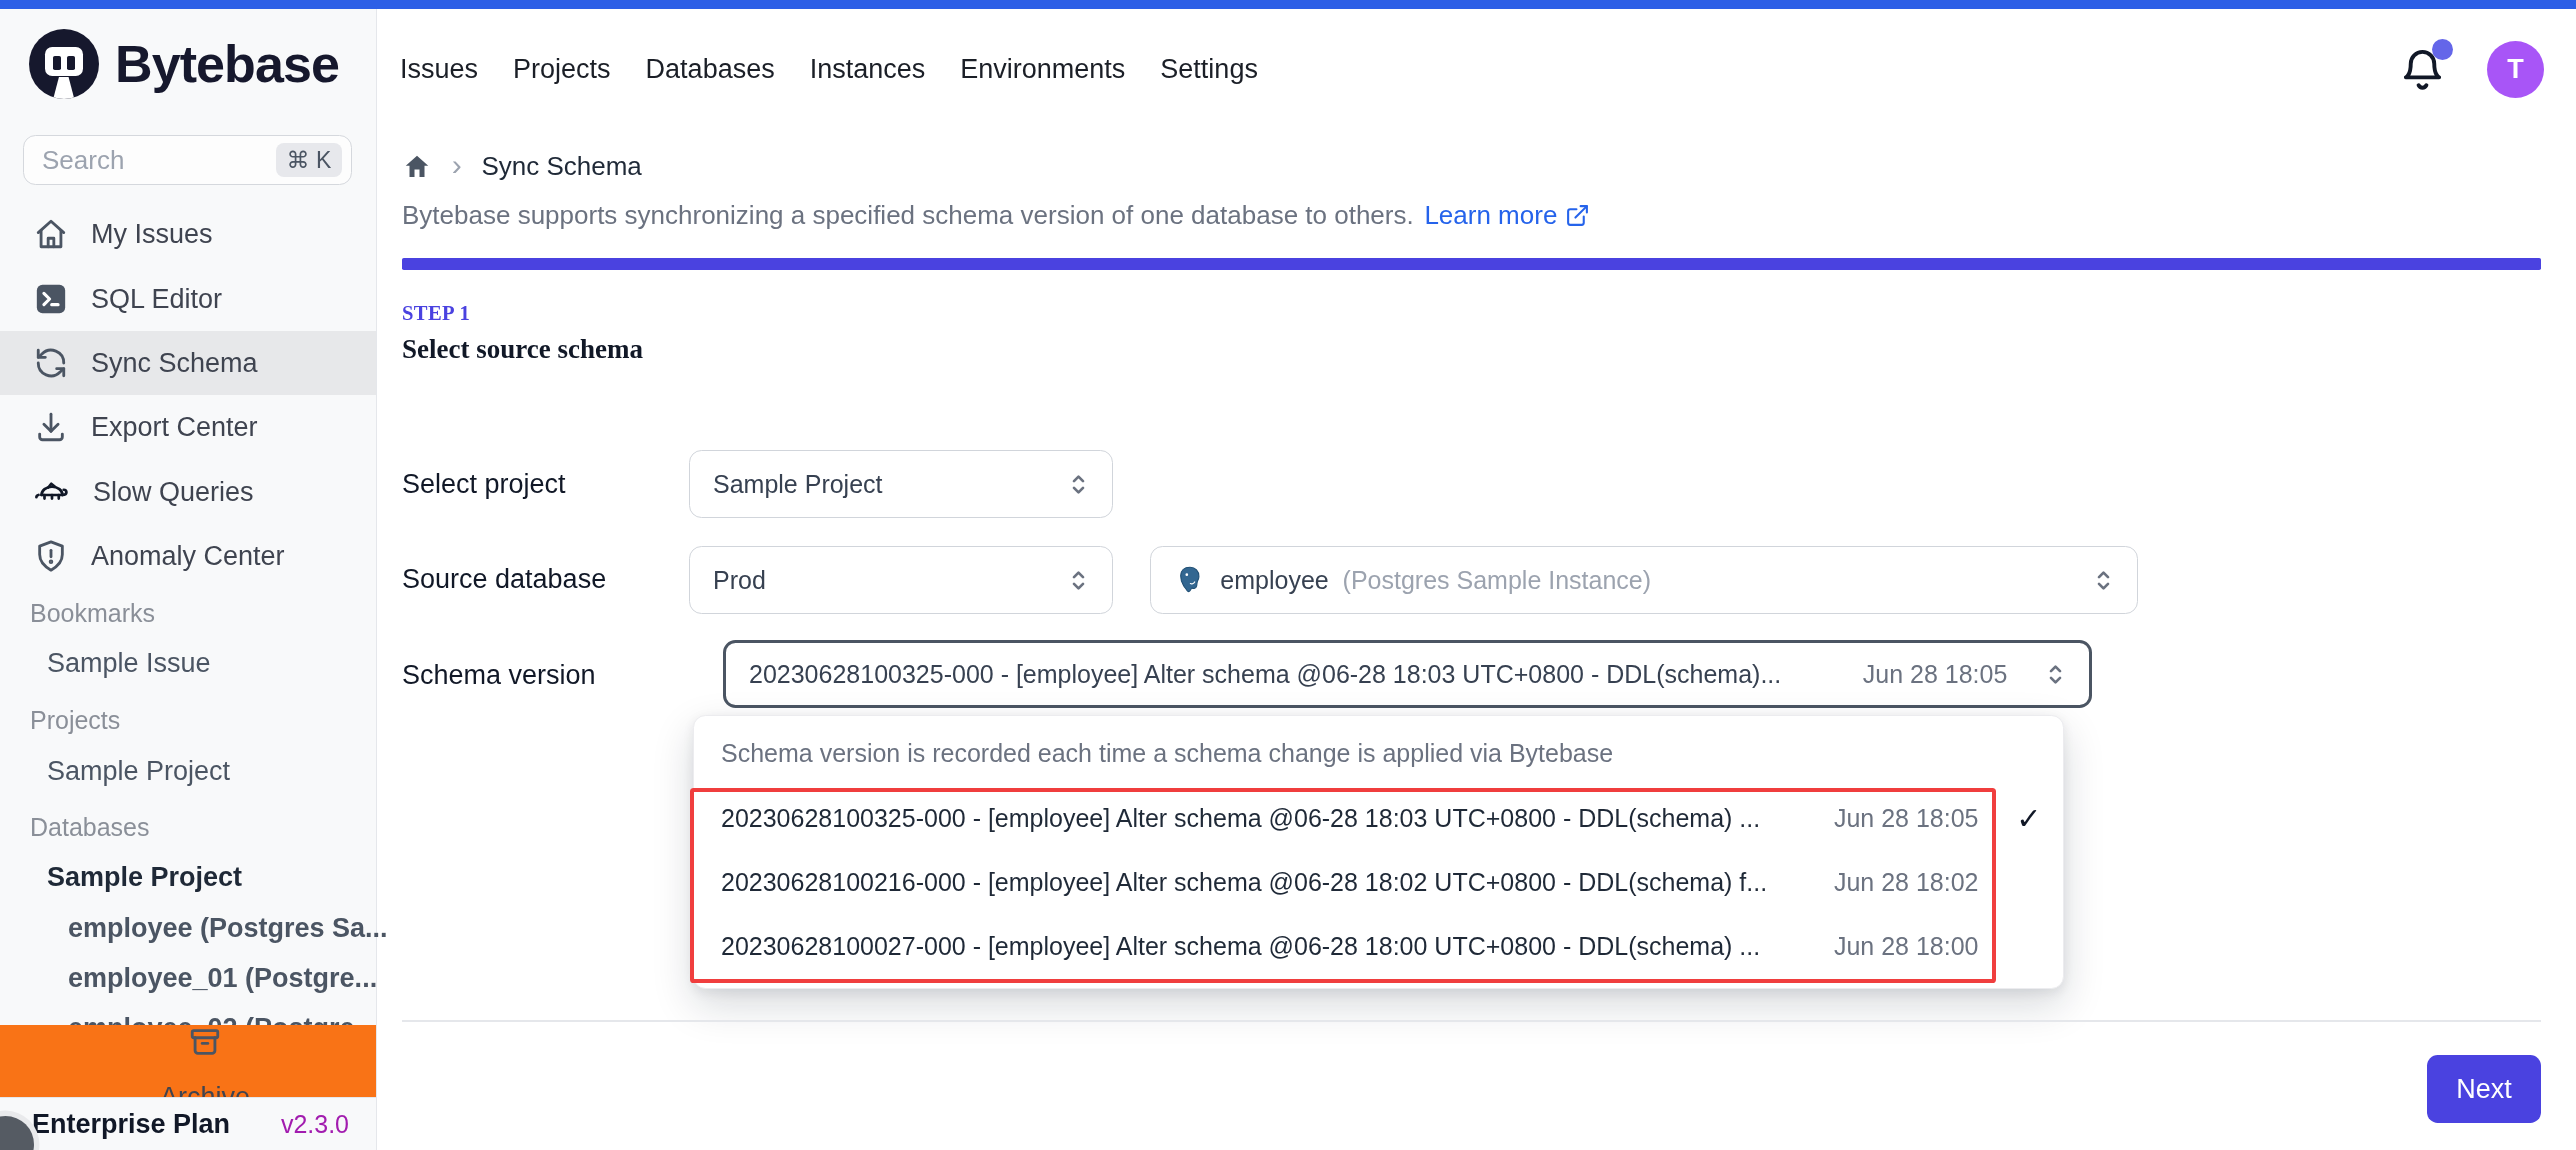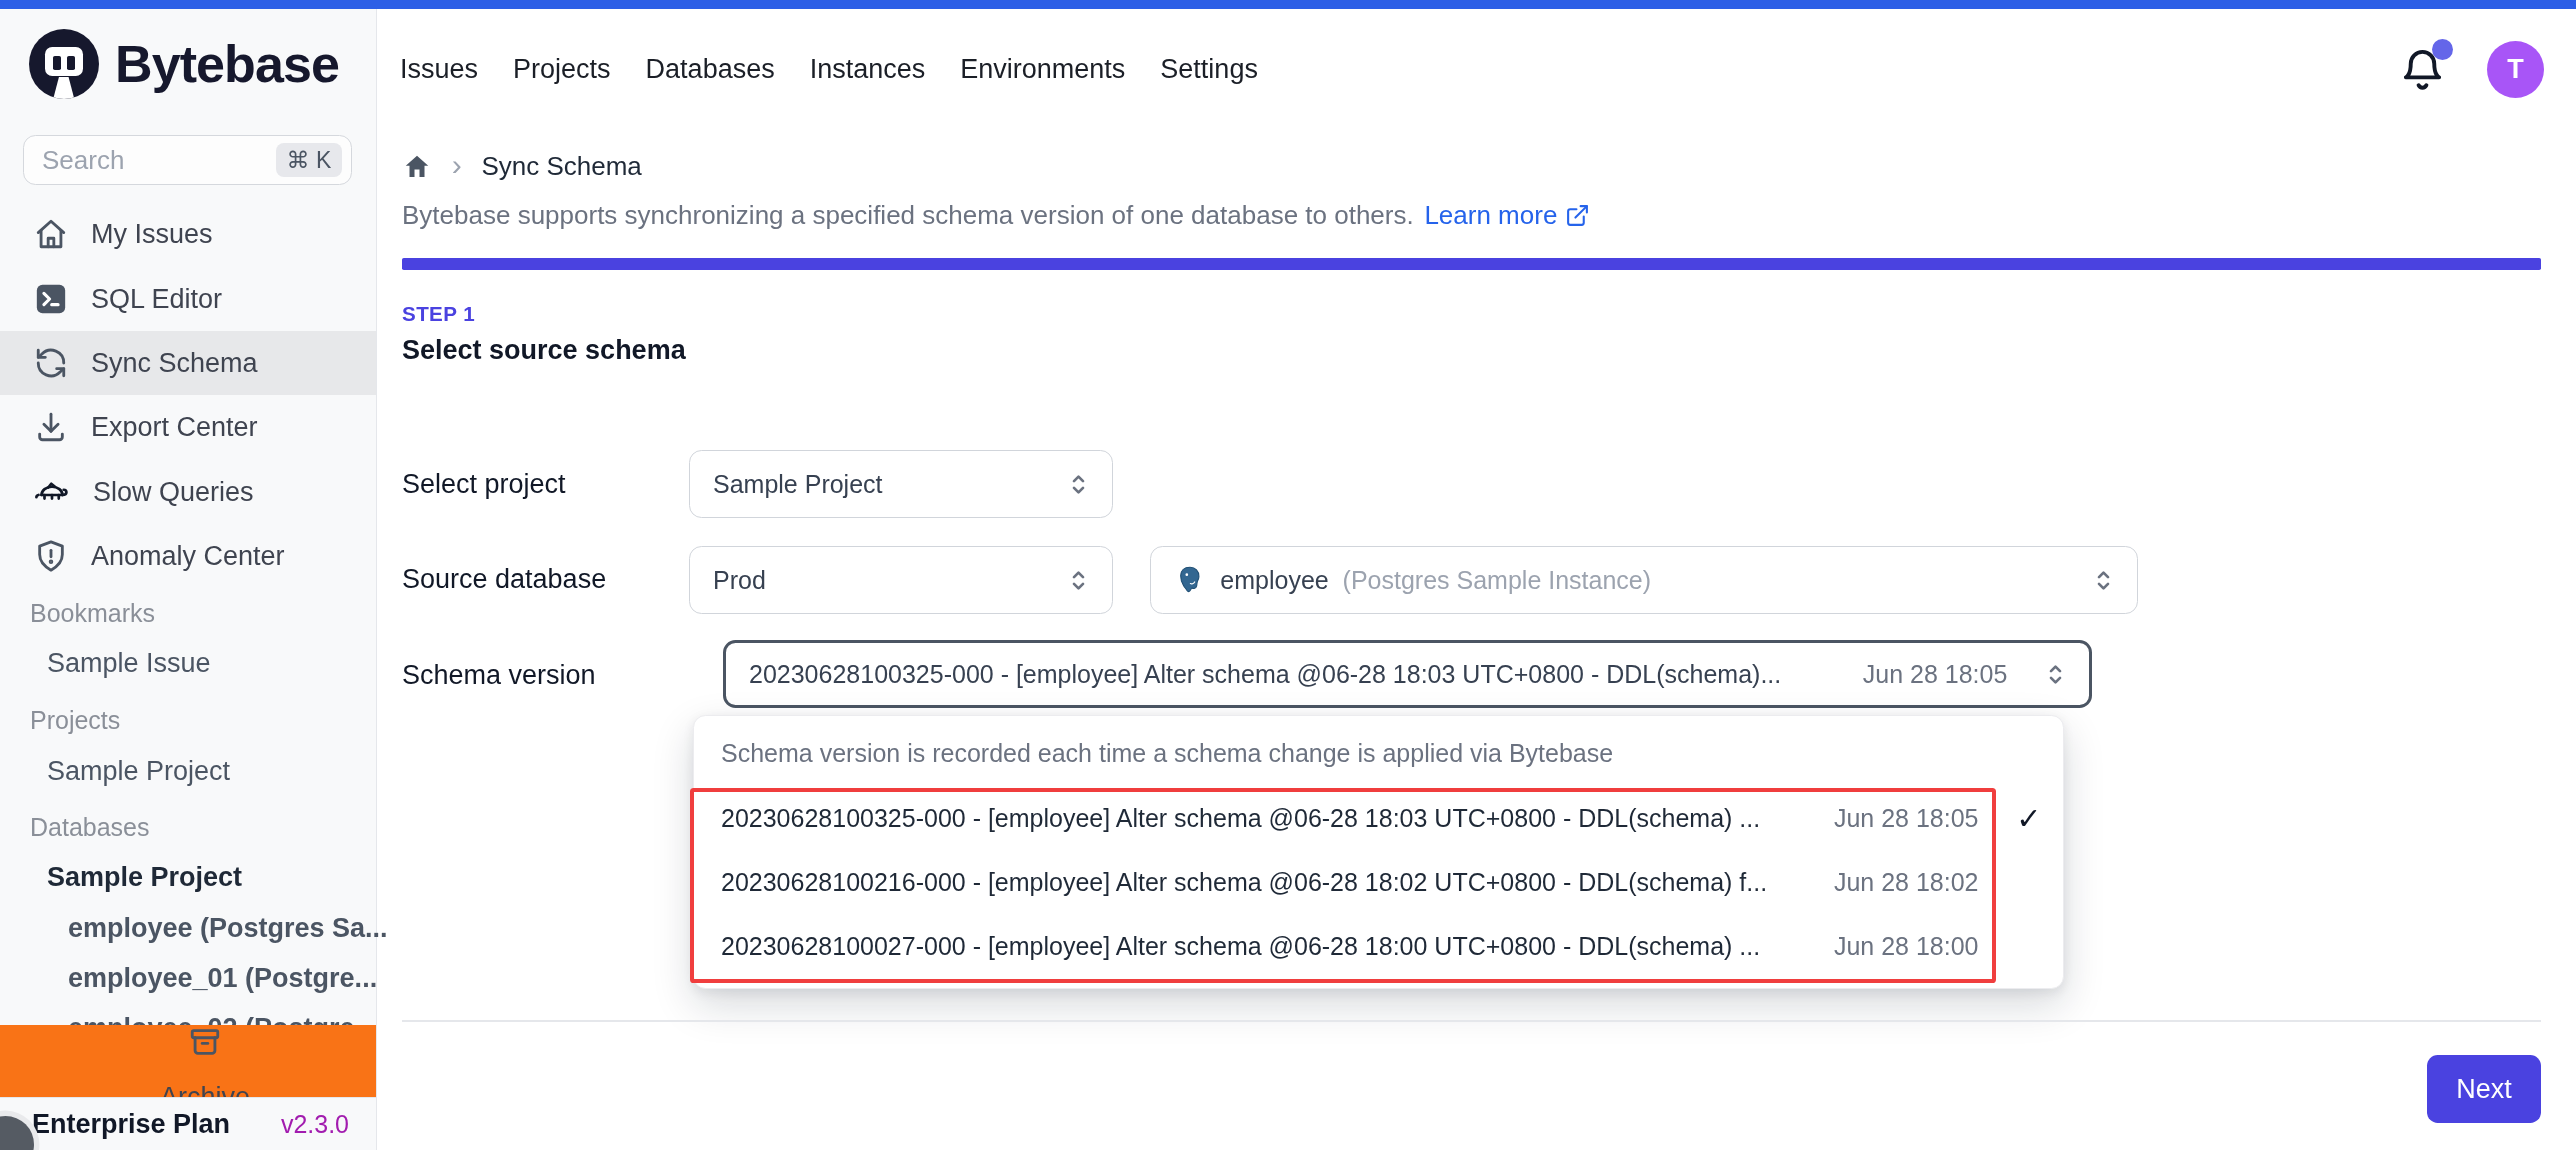--- a/index.html
+++ b/index.html
@@ -57,21 +57,21 @@
     align-items:center; justify-content:center; font-size:27px; font-weight:600; cursor:pointer; }
 
   
   .content { position:absolute; top:118px; left:377px; right:0; bottom:0; background:#fff; }
   .breadcrumb { position:absolute; top:32px; left:25px; display:flex; align-items:center; gap:19.7px;
     font-size:26px; color:#1f2937; }
   .crumb-sep { color:#9ca3af; font-size:30px; line-height:1; padding-bottom:3.6px; }
   .desc { position:absolute; top:82px; left:25px; font-size:26px; color:#6b7280; display:flex; gap:10.7px; align-items:center; }
   .desc a { color:#2563eb; text-decoration:none; display:inline-flex; align-items:center; gap:7.2px; cursor:pointer; }
 
-  .steps { position:absolute; top:140px; left:25px; right:35px; display:flex; gap:57px; }
+  .steps { position:absolute; top:140px; left:25px; right:35px; display:flex; gap:57px;font-family:Liberation Serif, serif; }
   .step-col { flex:1; }
   .step-bar { height:11.6px; border-radius:1.8px; background:#d2d4d8; }
   .step-col.active .step-bar { background:#4a42e0; }
   .step-label { margin-top:32px; font-size:20.6px; font-weight:700; letter-spacing:0.4px; color:#9ca3af; }
   .step-col.active .step-label { color:#4a42e0; }
   .step-title { margin-top:9px; font-size:27px; font-weight:700; color:#111827; }
 
   .form-label { position:absolute; left:25px; font-size:27px; font-weight:500; color:#111827; }
   .select { position:absolute; height:68px; background:#fff; border:1.8px solid #d1d5db; border-radius:12.5px;
     display:flex; align-items:center; padding:0 19.7px 0 23px; font-size:25px; color:#374151; cursor:pointer; }

